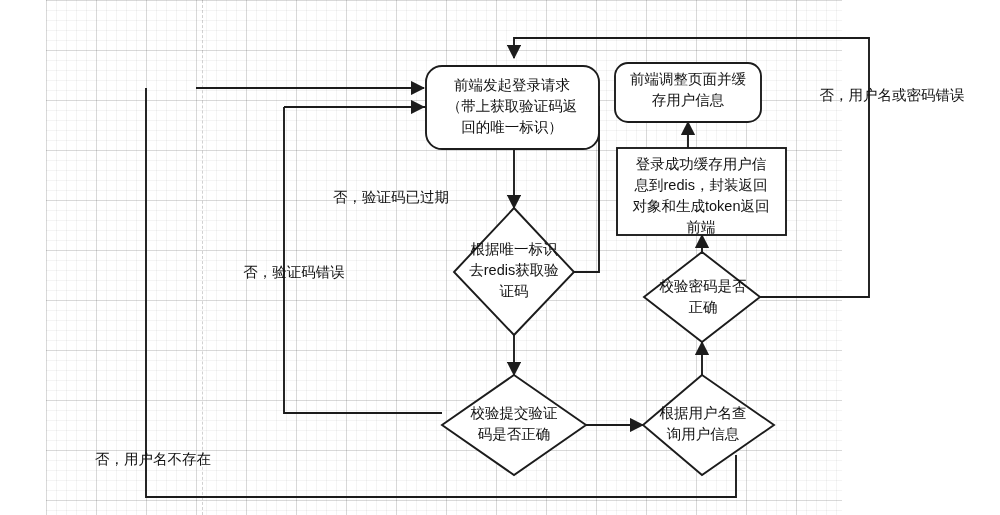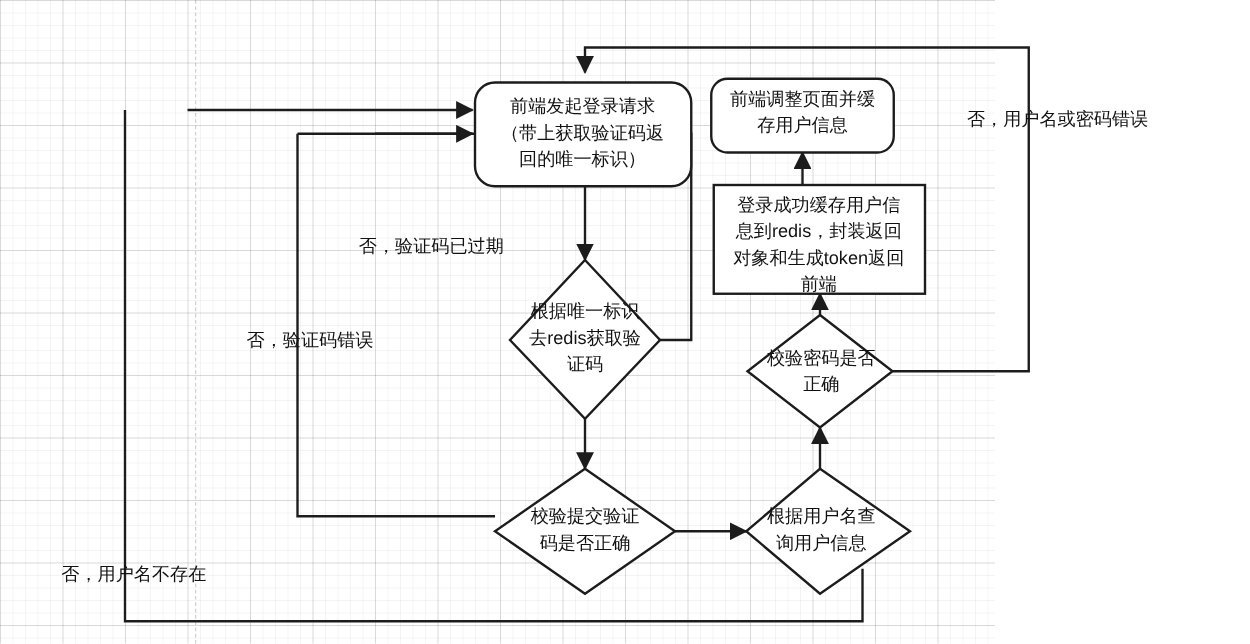--- a/index.html
+++ b/index.html
@@ -14,20 +14,21 @@
     width: 796px;
     height: 515px;
     background-color: #ffffff;
     background-image:
       linear-gradient(to right, rgba(0,0,0,0.045) 1px, transparent 1px),
       linear-gradient(to bottom, rgba(0,0,0,0.045) 1px, transparent 1px),
       linear-gradient(to right, rgba(0,0,0,0.11) 1px, transparent 1px),
       linear-gradient(to bottom, rgba(0,0,0,0.11) 1px, transparent 1px);
     background-size: 10px 10px, 10px 10px, 50px 50px, 50px 50px;
     background-position: 0 0, 0 0, 0 0, 0 0;
+    margin-left: 46px;
   }
   #dashed-guide {
     position: absolute;
     left: 156px; top: 0; width: 0; height: 515px;
     border-left: 1px dashed rgba(0,0,0,0.18);
   }
   svg#flow {
     position: absolute; left: 0; top: 0;
     width: 1000px; height: 515px;
   }

